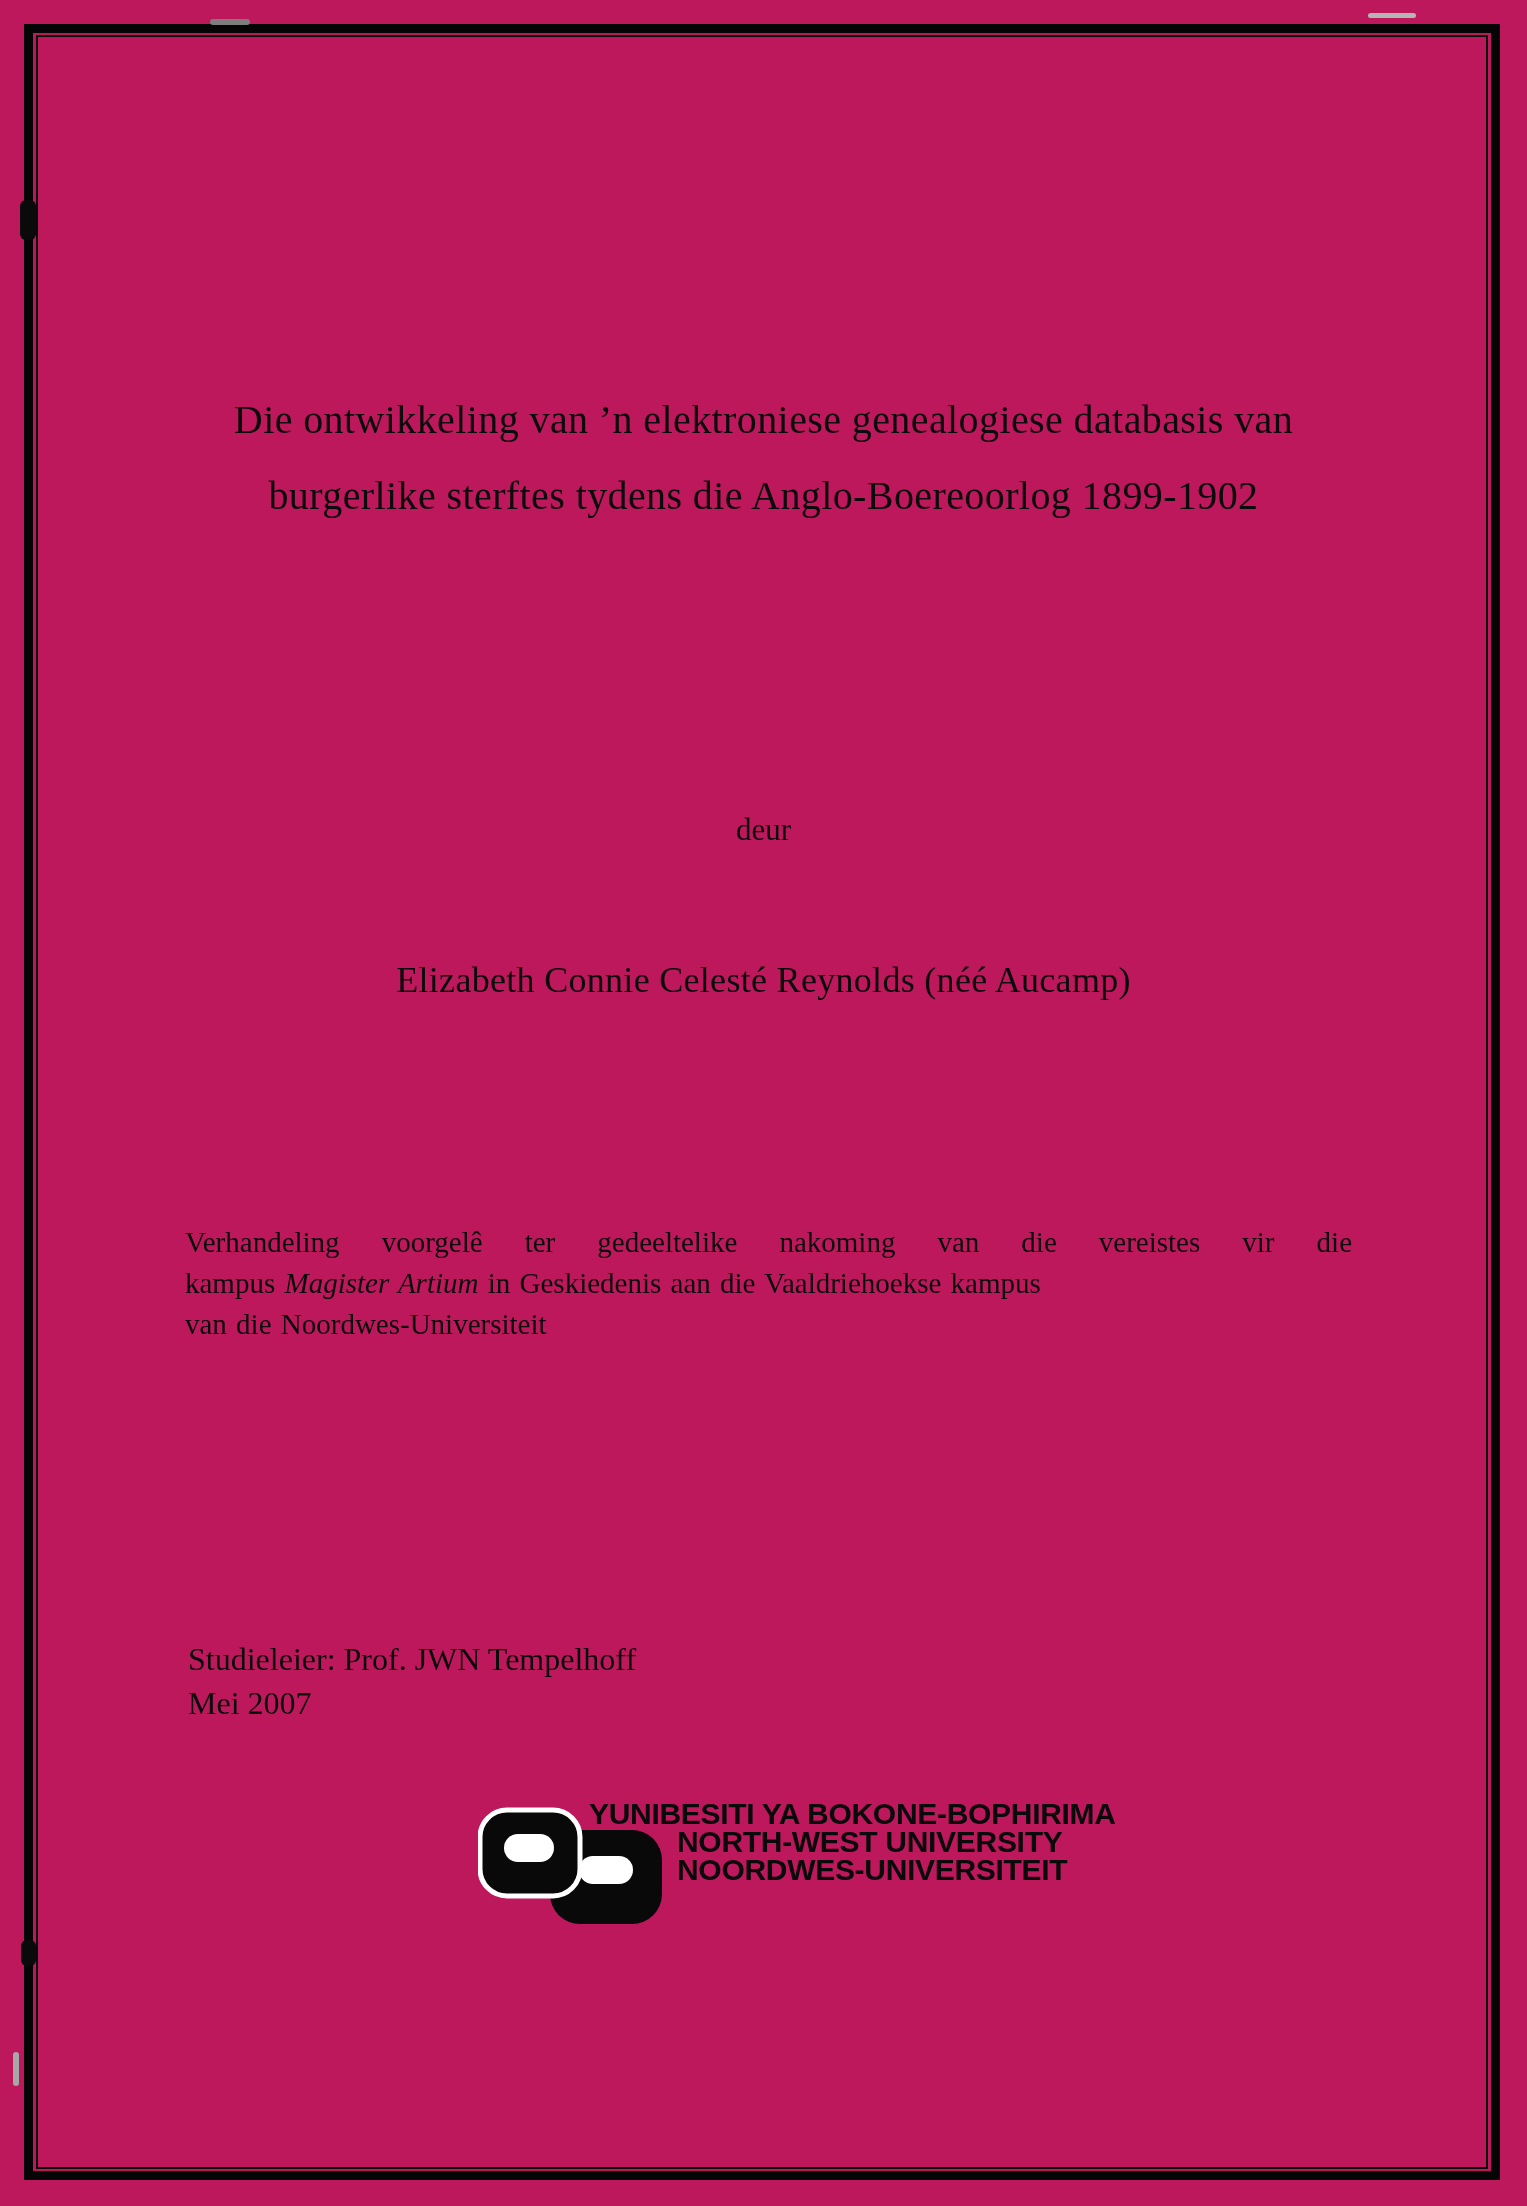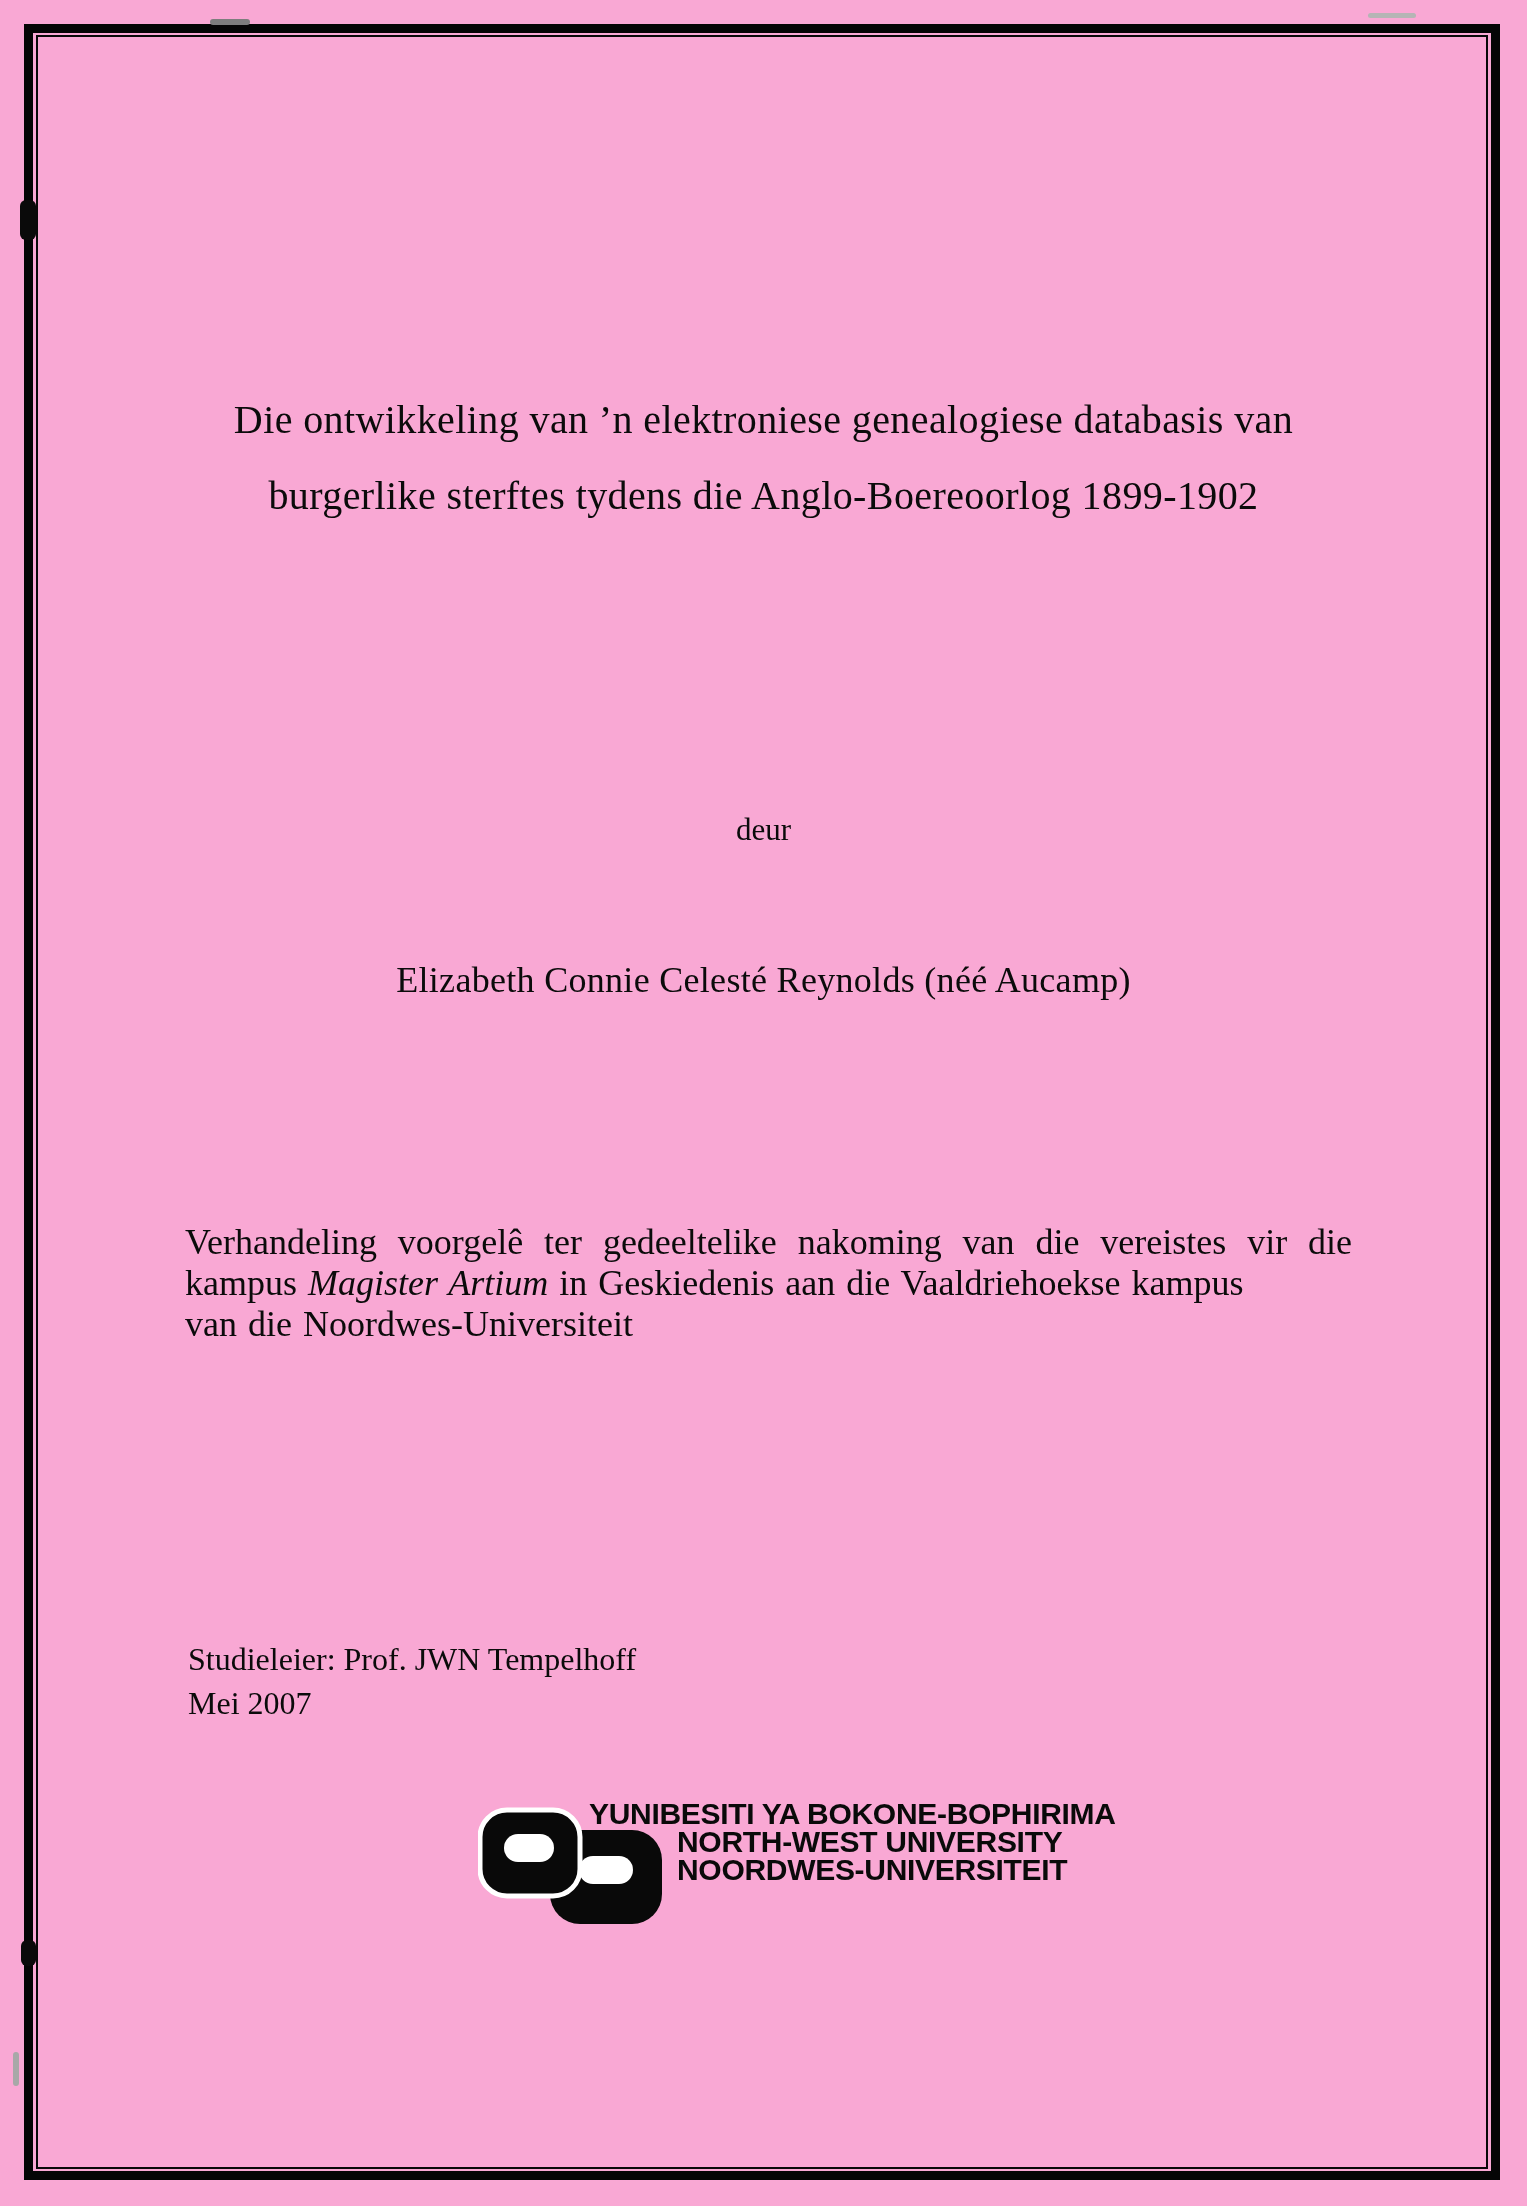--- a/index.html
+++ b/index.html
@@ -1,21 +1,21 @@
 <!DOCTYPE html>
 <html><head>
 <meta charset="utf-8">
 <title>Scanned thesis title page</title>
 <style>
   html, body { margin: 0; padding: 0; background: #e8e8e8; }
   .page {
     position: relative;
     width: 1527px;
     height: 2206px;
-    background: #f9a8d4;
+    background: #be185d;
     overflow: hidden;
     font-family: "Liberation Serif", "DejaVu Serif", serif;
     color: #0b0b0b;
   }
   
   .frame-outer {
     position: absolute;
     left: 24px; top: 24px; right: 27px; bottom: 26px;
     border: 9px solid #050505;
   }
@@ -37,21 +37,21 @@
   }
   #title-line-1 { top: 398px; }
   #title-line-2 { top: 474px; }
   #byline { top: 812px; font-size: 31px; line-height: 36px; }
   #author { top: 960px; font-size: 36px; line-height: 40px; letter-spacing: 0.3px; }
 
   .statement {
     position: absolute;
     left: 185px; top: 1222px;
     width: 1167px;
-    font-size: 36px;
+    font-size: 29px;
     line-height: 41px;
     word-spacing: 2px;
   }
   .statement .justified {
     text-align: justify;
     text-align-last: justify;
   }
   .statement .italic { font-style: italic; }
 
   .supervisor-block {

